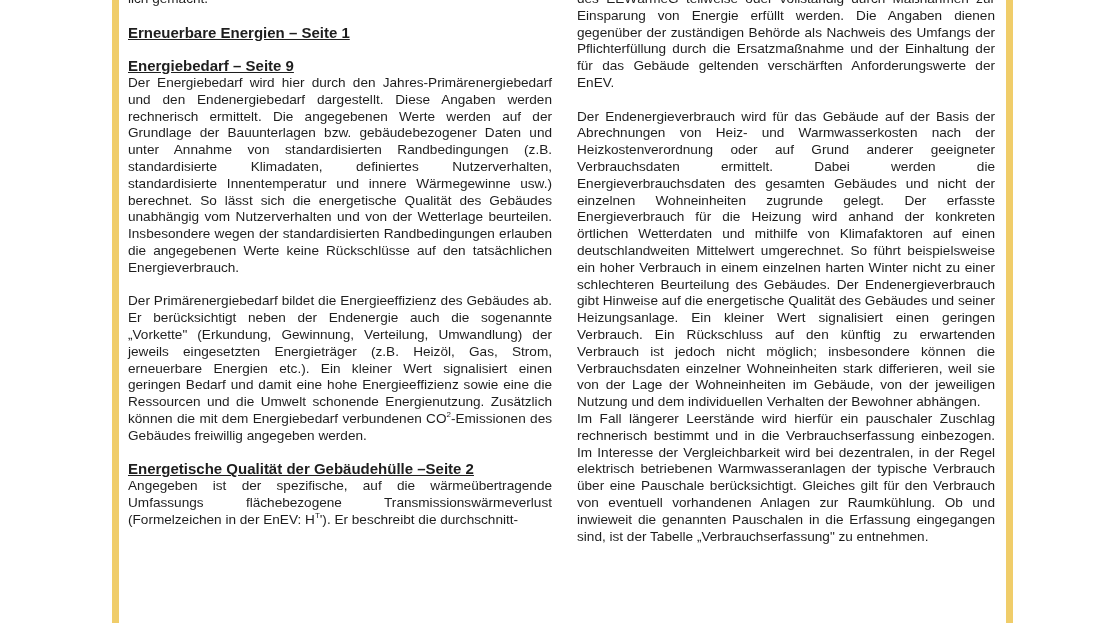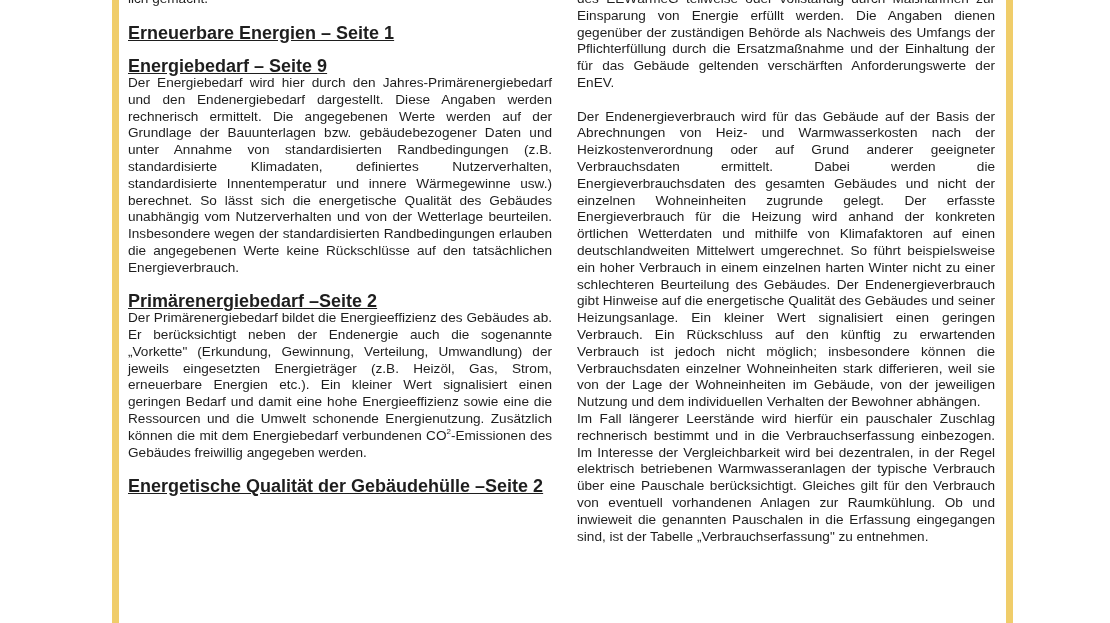--- a/index.html
+++ b/index.html
@@ -5,21 +5,21 @@
   html, body { margin: 0; padding: 0; background: #ffffff; }
   body { width: 1110px; height: 623px; overflow: hidden; position: relative;
          font-family: "Liberation Sans", sans-serif; color: #1e1e1e; }
   .page { position: absolute; left: 0; top: 0; width: 1110px; height: 623px; background: #fff; }
   .border-left { position: absolute; left: 112px; top: 0; width: 7px; height: 623px; background: #f0cd6a; }
   .border-right { position: absolute; left: 1006px; top: 0; width: 7px; height: 623px; background: #f0cd6a; }
   .col { position: absolute; font-size: 13.6px; line-height: 16.8px; }
   .col-left { left: 128px; top: -9px; width: 424px; }
   .col-right { left: 577px; top: -9px; width: 418px; }
   .para { margin: 0; text-align: justify; }
-  .heading { margin: 0; font-weight: bold; text-decoration: underline; font-size: 18px; }
+  .heading { margin: 0; font-weight: bold; text-decoration: underline; font-size: 15px; }
   .gap { height: 16.8px; }
   sup { font-size: 8px; line-height: 0; }
 </style>
 </head>
 <body>
 
 <div class="page">
   <div class="border-left"></div>
   <div class="border-right"></div>
 
@@ -27,25 +27,25 @@
     <p class="para">lich gemacht.</p>
     <div class="gap"></div>
 
     <p class="heading">Erneuerbare Energien – Seite 1</p>
     <div class="gap"></div>
 
     <p class="heading">Energiebedarf – Seite 9</p>
     <p class="para">Der Energiebedarf wird hier durch den Jahres-Primärenergiebedarf und den Endenergiebedarf dargestellt. Diese Angaben werden rechnerisch ermittelt. Die angegebenen Werte werden auf der Grundlage der Bauunterlagen bzw. gebäudebezogener Daten und unter Annahme von standardisierten Randbedingungen (z.B. standardisierte Klimadaten, definiertes Nutzerverhalten, standardisierte Innentemperatur und innere Wärmegewinne usw.) berechnet. So lässt sich die energetische Qualität des Gebäudes unabhängig vom Nutzerverhalten und von der Wetterlage beurteilen. Insbesondere wegen der standardisierten Randbedingungen erlauben die angegebenen Werte keine Rückschlüsse auf den tatsächlichen Energieverbrauch.</p>
     <div class="gap"></div>
 
-    <p class="heading">Primärenergiebedarf –Seite 2</p>
     <p class="para"><span>Der Primärenergiebedarf bildet die Energieeffizienz des Gebäudes ab. Er berücksichtigt neben der Endenergie auch die sogenannte „Vorkette" (Erkundung, Gewinnung, Verteilung, Umwandlung) der jeweils eingesetzten Energieträger (z.B. Heizöl, Gas, Strom, erneuerbare Energien etc.). Ein kleiner Wert signalisiert einen geringen Bedarf und damit eine hohe Energieeffizienz sowie eine die Ressourcen und die Umwelt schonende Energienutzung. Zusätzlich können die mit dem Energiebedarf verbundenen CO</span><sup>2</sup><span>-Emissionen des Gebäudes freiwillig angegeben werden.</span></p>
     <div class="gap"></div>
 
     <p class="heading">Energetische Qualität der Gebäudehülle –Seite 2</p>
+    <p class="para"><span>Angegeben ist der spezifische, auf die wärmeübertragende Umfassungs flächebezogene Transmissionswärmeverlust (Formelzeichen in der EnEV: H</span><sup>T</sup><span>'). Er beschreibt die durchschnitt-</span></p>
   </div>
 
   <div class="col col-right">
     <p class="para">des EEWärmeG teilweise oder vollständig durch Maßnahmen zur Einsparung von Energie erfüllt werden. Die Angaben dienen gegenüber der zuständigen Behörde als Nachweis des Umfangs der Pflichterfüllung durch die Ersatzmaßnahme und der Einhaltung der für das Gebäude geltenden verschärften Anforderungswerte der EnEV.</p>
     <div class="gap"></div>
 
     <p class="para">Der Endenergieverbrauch wird für das Gebäude auf der Basis der Abrechnungen von Heiz- und Warmwasserkosten nach der Heizkostenverordnung oder auf Grund anderer geeigneter Verbrauchsdaten ermittelt. Dabei werden die Energieverbrauchsdaten des gesamten Gebäudes und nicht der einzelnen Wohneinheiten zugrunde gelegt. Der erfasste Energieverbrauch für die Heizung wird anhand der konkreten örtlichen Wetterdaten und mithilfe von Klimafaktoren auf einen deutschlandweiten Mittelwert umgerechnet. So führt beispielsweise ein hoher Verbrauch in einem einzelnen harten Winter nicht zu einer schlechteren Beurteilung des Gebäudes. Der Endenergieverbrauch gibt Hinweise auf die energetische Qualität des Gebäudes und seiner Heizungsanlage. Ein kleiner Wert signalisiert einen geringen Verbrauch. Ein Rückschluss auf den künftig zu erwartenden Verbrauch ist jedoch nicht möglich; insbesondere können die Verbrauchsdaten einzelner Wohneinheiten stark differieren, weil sie von der Lage der Wohneinheiten im Gebäude, von der jeweiligen Nutzung und dem individuellen Verhalten der Bewohner abhängen.</p>
     <p class="para">Im Fall längerer Leerstände wird hierfür ein pauschaler Zuschlag rechnerisch bestimmt und in die Verbrauchserfassung einbezogen. Im Interesse der Vergleichbarkeit wird bei dezentralen, in der Regel elektrisch betriebenen Warmwasseranlagen der typische Verbrauch über eine Pauschale berücksichtigt. Gleiches gilt für den Verbrauch von eventuell vorhandenen Anlagen zur Raumkühlung. Ob und inwieweit die genannten Pauschalen in die Erfassung eingegangen sind, ist der Tabelle „Verbrauchserfassung" zu entnehmen.</p>
   </div>
 </div>

